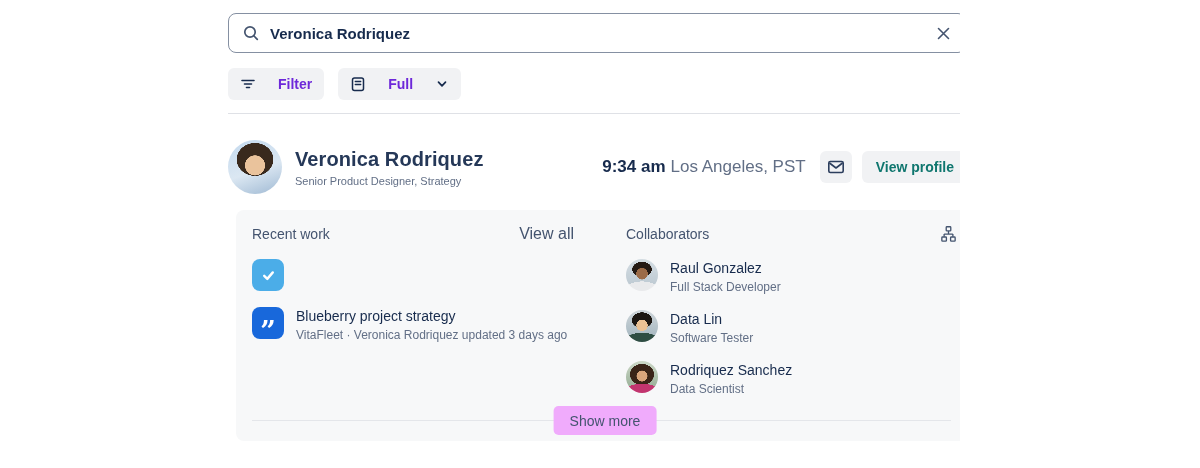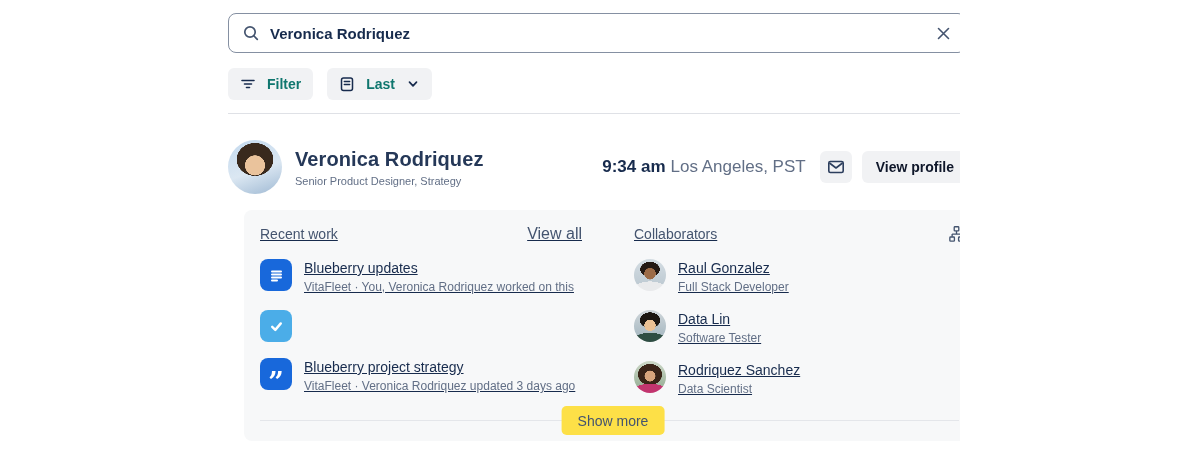--- a/index.html
+++ b/index.html
@@ -16,67 +16,67 @@
   }
   .search-bar input {
     flex:1; border:none; outline:none; font-family:"Liberation Sans", sans-serif;
     font-size:15px; font-weight:600; color:#172B4D; background:transparent;
   }
   .icon-btn-plain { background:none; border:none; cursor:pointer; display:flex; align-items:center; padding:0; }
   
   .filters { position:absolute; left:228px; top:68px; display:flex; gap:14px; }
   .chip {
     height:32px; background:#F1F2F4; border:none; border-radius:6px; cursor:pointer;
-    display:inline-flex; align-items:center; gap:11px; padding:0 12px;
-    font-family:"Liberation Sans", sans-serif; font-size:14px; font-weight:600; color:#0f766e;
+    display:inline-flex; align-items:center; gap:22px; padding:0 12px;
+    font-family:"Liberation Sans", sans-serif; font-size:14px; font-weight:600; color:#6d28d9;
   }
   .divider-top { position:absolute; left:228px; top:113px; width:762px; height:1px; background:#DFE1E6; }
   
   .profile-row { position:absolute; left:228px; top:139px; width:740px; height:56px; display:flex; align-items:center; }
   .avatar-lg { width:54px; height:54px; border-radius:50%; flex:none; }
   .avatar-sm { width:32px; height:32px; border-radius:50%; flex:none; }
   .person-name { font-size:20px; font-weight:700; color:#253858; letter-spacing:.1px; }
   .person-title { font-size:11px; color:#626F86; margin-top:4px; }
   .profile-left { margin-left:13px; }
   .profile-right { margin-left:auto; display:flex; align-items:center; gap:10px; }
   .time-txt { font-size:17px; color:#626F86; margin-right:4px; white-space:nowrap; }
   .time-txt b { color:#172B4D; font-weight:700; margin-right:5px; }
   .sq-btn {
     width:32px; height:32px; background:#F1F2F4; border:none; border-radius:6px; cursor:pointer;
     display:flex; align-items:center; justify-content:center;
   }
   .btn {
     height:32px; background:#F1F2F4; border:none; border-radius:6px; cursor:pointer;
-    padding:0 14px; font-family:"Liberation Sans", sans-serif; font-size:14px; font-weight:600; color:#0f172a;
+    padding:0 14px; font-family:"Liberation Sans", sans-serif; font-size:14px; font-weight:600; color:#0f766e;
   }
   
   .card {
-    position:absolute; left:244px; top:210px; width:738px; height:231px;
-    background:#F7F8F9; border-radius:8px; padding:13px 16px 0 16px;text-decoration:underline;
+    position:absolute; left:236px; top:210px; width:738px; height:231px;
+    background:#F7F8F9; border-radius:8px; padding:13px 16px 0 16px;
   }
   .cols { display:flex; }
   .col-left { width:322px; margin-right:52px; }
   .col-right { flex:1; }
   .col-head { display:flex; align-items:center; justify-content:space-between; height:22px; }
   .col-head-label { font-size:14px; color:#44546F; }
   .link-btn { background:none; border:none; cursor:pointer; font-family:"Liberation Sans", sans-serif; font-size:16px; color:#44546F; padding:0; }
   .item-list { margin-top:14px; }
   .item-row { display:flex; align-items:flex-start; gap:12px; margin-bottom:16px; cursor:pointer; }
   .obj-icon {
     width:32px; height:32px; border-radius:8px; flex:none;
     display:flex; align-items:center; justify-content:center; overflow:hidden;
   }
   .item-title { font-size:14px; color:#172B4D; padding-top:1px; }
   .item-meta { font-size:12px; color:#626F86; margin-top:4px; }
   .quote-glyph { font-family:"DejaVu Serif", serif; font-weight:700; color:#fff; font-size:27px; line-height:0; transform:translateY(9px); }
   
   .card-footer { position:absolute; left:16px; right:23px; top:210px; height:1px; background:#E4E6EA; }
   .show-more {
     position:absolute; left:50%; top:196px; transform:translateX(-50%);
-    height:29px; background:#fde047; border:none; border-radius:5px; cursor:pointer;
+    height:29px; background:#f0abfc; border:none; border-radius:5px; cursor:pointer;
     padding:0 16px; font-family:"Liberation Sans", sans-serif; font-size:14px; color:#44546F;
   }
   
   .av-veronica {
     background:
       radial-gradient(circle at 50% 47%, #eac39c 0 25%, rgba(0,0,0,0) 26%),
       radial-gradient(ellipse 58% 52% at 50% 36%, #39291d 0 58%, rgba(0,0,0,0) 59%),
       linear-gradient(160deg, #c3d9ee 0%, #dbe7f2 55%, #9fb9d3 100%);
   }
   .av-raul {
@@ -128,21 +128,21 @@
       </svg>
       <span>Filter</span>
     </button>
 
 
     <button class="chip">
       <svg width="16" height="16" viewBox="0 0 16 16" fill="none">
         <rect x="2.5" y="2" width="11" height="12.5" rx="2" stroke="#172B4D" stroke-width="1.5"></rect>
         <path d="M5.3 5.5 H10.7 M5.3 8.5 H10.7" stroke="#172B4D" stroke-width="1.4" stroke-linecap="round"></path>
       </svg>
-      <span>Last</span>
+      <span>Full</span>
       <svg width="14" height="14" viewBox="0 0 14 14" fill="none">
         <path d="M3.5 5.2 L7 8.8 L10.5 5.2" stroke="#172B4D" stroke-width="1.7" stroke-linecap="round" stroke-linejoin="round"></path>
       </svg>
     </button>
   </div>
 
   <div class="divider-top"></div>
 
   <div class="profile-row">
     <div class="avatar-lg av-veronica"></div>
@@ -167,31 +167,20 @@
   <div class="card">
     <div class="cols">
 
       <div class="col-left">
         <div class="col-head">
           <span class="col-head-label">Recent work</span>
           <button class="link-btn">View all</button>
         </div>
         <div class="item-list">
 
-          <div class="item-row">
-            <span class="obj-icon" style="background-color: rgb(24, 104, 219);">
-              <svg width="17" height="17" viewBox="0 0 17 17" fill="none">
-                <path d="M4 4.4 H13 M4 7.4 H13 M4 10.4 H13 M4 13.4 H9" stroke="#fff" stroke-width="2" stroke-linecap="round"></path>
-              </svg>
-            </span>
-            <span>
-              <div class="item-title">Blueberry updates</div>
-              <div class="item-meta">VitaFleet · You, Veronica Rodriquez worked on this</div>
-            </span>
-          </div>
 
           <div class="item-row">
             <span class="obj-icon" style="background-color: rgb(75, 173, 232);">
               <svg width="17" height="17" viewBox="0 0 17 17" fill="none">
                 <path d="M4.2 8.8 L7.3 11.9 L12.8 5.4" stroke="#fff" stroke-width="2.4" stroke-linecap="round" stroke-linejoin="round"></path>
               </svg>
             </span>
           </div>
 
           <div class="item-row">

